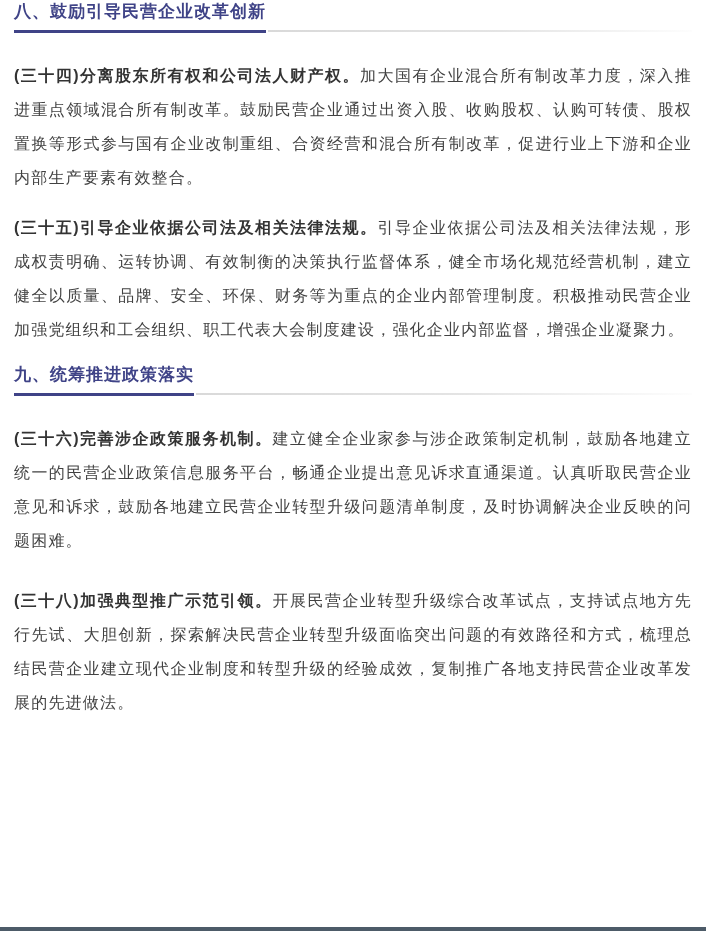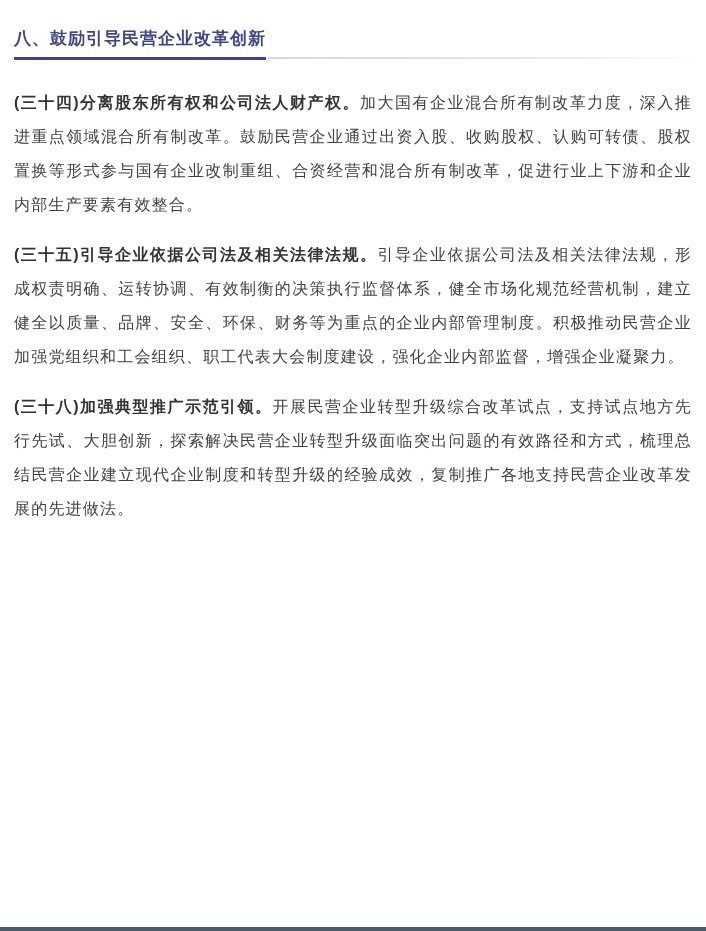--- a/index.html
+++ b/index.html
@@ -14,21 +14,21 @@
     width:706px;height:931px;overflow:hidden;position:relative;
     background:#ffffff;color:var(--body-text);
     font-family:"Liberation Sans","DejaVu Sans",sans-serif;
     font-size:16px;line-height:34px;letter-spacing:1.2px;
   }
   .doc{padding:0 14px;}
   h2.sec-heading{
     display:flex;align-items:flex-end;
     color:var(--accent);
     font-size:17px;font-weight:bold;letter-spacing:1px;
-    line-height:23px;margin:0 0 26px;padding:27px 0 0;
+    line-height:23px;margin:0 0 26px;padding:0 0 0;
   }
   h2.sec-heading.follow{margin-top:16px;padding-top:0;}
   .h-text{
     border-bottom:3px solid var(--accent);
     padding-bottom:7px;white-space:nowrap;
   }
   .h-line{
     flex:1;height:2px;align-self:flex-end;margin:0 0 1px 2px;
     background:linear-gradient(to right,#d9d9d9 0%,#e4e4e4 55%,#fdfdfd 100%);
   }
@@ -57,21 +57,28 @@
     <p class="clause">
       <b>(三十四)分离股东所有权和公司法人财产权。</b><span>加大国有企业混合所有制改革力度，深入推进重点领域混合所有制改革。鼓励民营企业通过出资入股、收购股权、认购可转债、股权置换等形式参与国有企业改制重组、合资经营和混合所有制改革，促进行业上下游和企业内部生产要素有效整合。</span>
     </p>
 
     <p class="clause">
       <b>(三十五)引导企业依据公司法及相关法律法规。</b><span>引导企业依据公司法及相关法律法规，形成权责明确、运转协调、有效制衡的决策执行监督体系，健全市场化规范经营机制，建立健全以质量、品牌、安全、环保、财务等为重点的企业内部管理制度。积极推动民营企业加强党组织和工会组织、职工代表大会制度建设，强化企业内部监督，增强企业凝聚力。</span>
     </p>
   </section>
 
   <section class="sec-2">
+    <h2 class="sec-heading follow">
+      <span class="h-text">九、统筹推进政策落实</span>
+      <span class="h-line"></span>
+    </h2>
 
+    <p class="clause">
+      <b>(三十六)完善涉企政策服务机制。</b><span>建立健全企业家参与涉企政策制定机制，鼓励各地建立统一的民营企业政策信息服务平台，畅通企业提出意见诉求直通渠道。认真听取民营企业意见和诉求，鼓励各地建立民营企业转型升级问题清单制度，及时协调解决企业反映的问题困难。</span>
+    </p>
 
 
     <p class="clause">
       <b>(三十八)加强典型推广示范引领。</b><span>开展民营企业转型升级综合改革试点，支持试点地方先行先试、大胆创新，探索解决民营企业转型升级面临突出问题的有效路径和方式，梳理总结民营企业建立现代企业制度和转型升级的经验成效，复制推广各地支持民营企业改革发展的先进做法。</span>
     </p>
   </section>
 
 </article>
 
 <div class="bottom-bar"></div>

